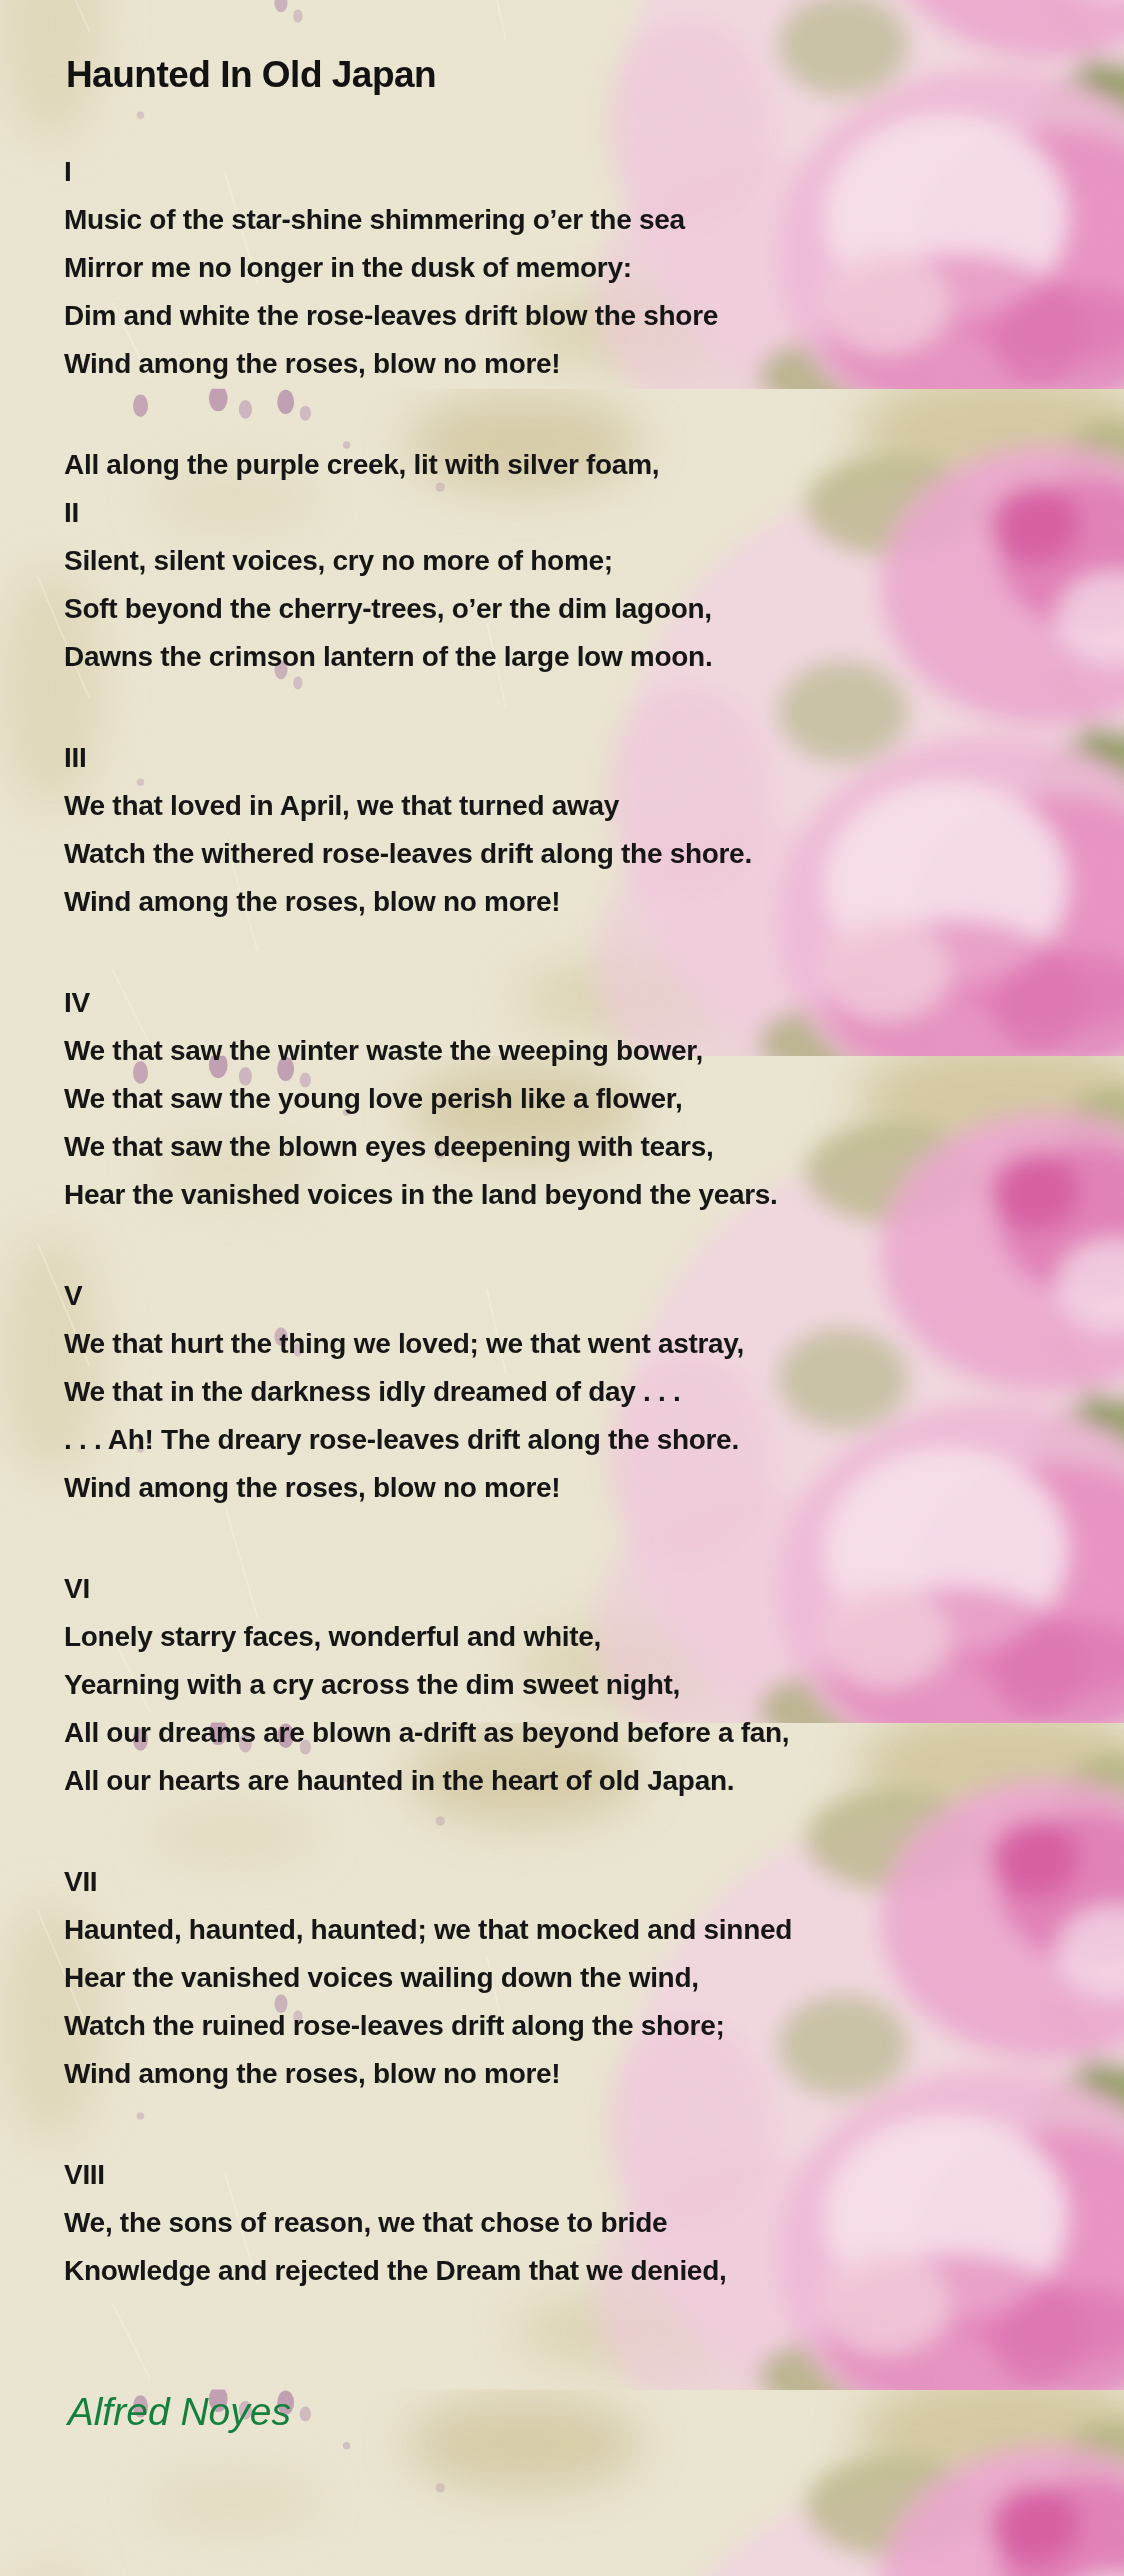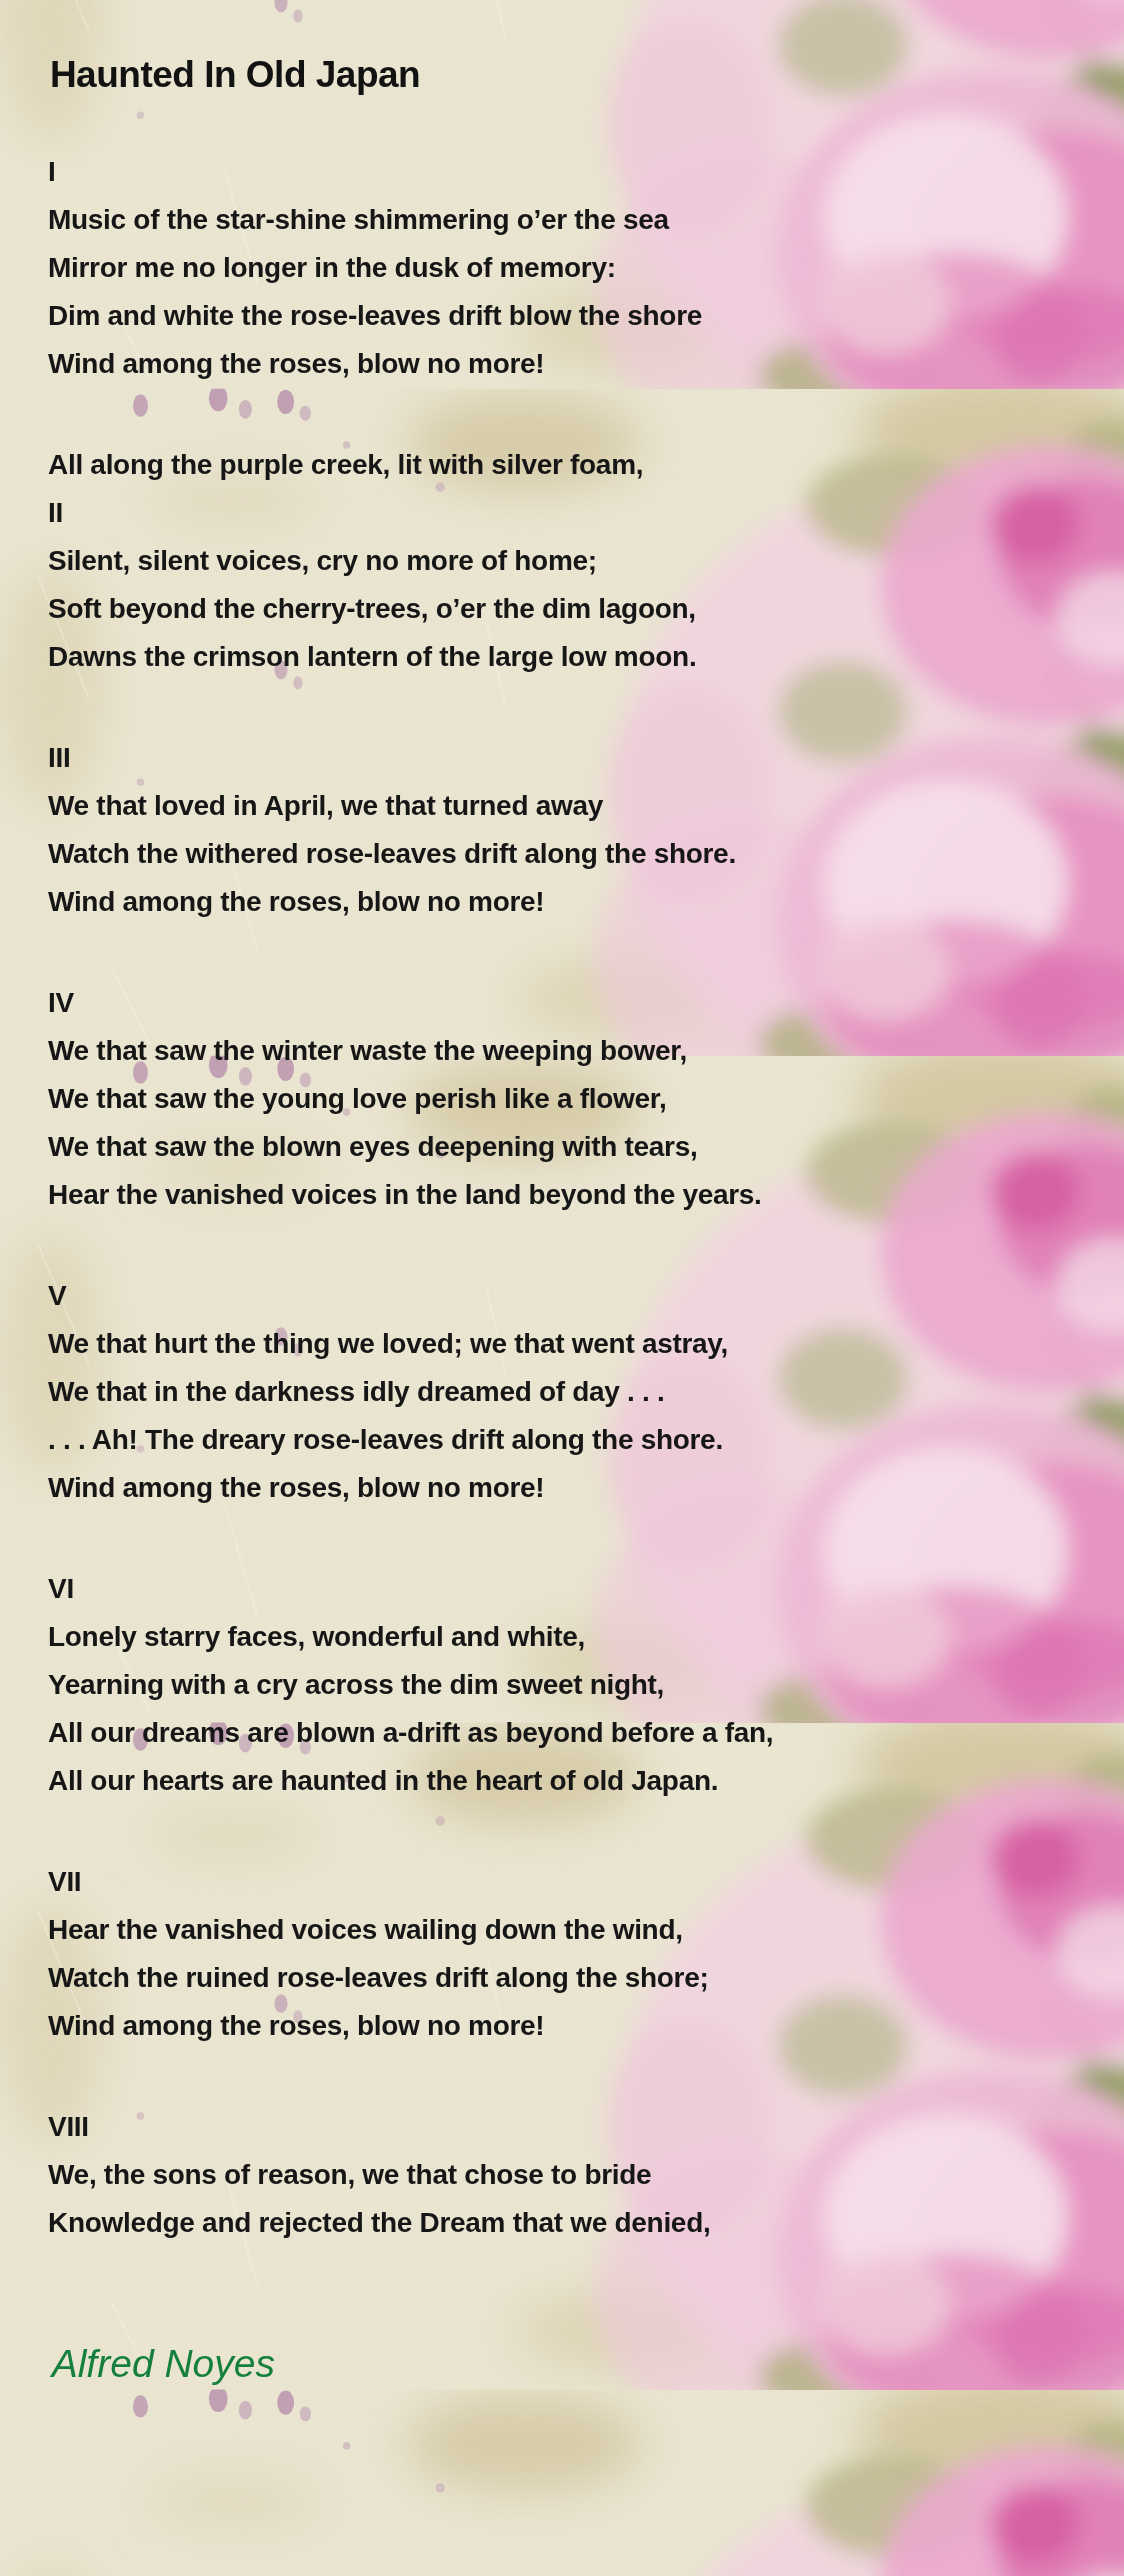--- a/index.html
+++ b/index.html
@@ -11,21 +11,21 @@
     font-family: "Liberation Sans", sans-serif;
   }
   .bg {
     position: absolute;
     left: 0; top: 0;
     width: 1124px; height: 2576px;
     display: block;
   }
   .content {
     position: absolute;
-    left: 48px;
+    left: 64px;
     top: 0;
     width: 974px;
     color: #171717;
   }
   .title {
     margin: 54px 0 0 1.9px;
     font-size: 37px;
     line-height: 41px;
     font-weight: bold;
     letter-spacing: -0.5px;
@@ -185,20 +185,21 @@
     <section class="stanza">
       <div class="line">VI</div>
       <div class="line">Lonely starry faces, wonderful and white,</div>
       <div class="line">Yearning with a cry across the dim sweet night,</div>
       <div class="line">All our dreams are blown a-drift as beyond before a fan,</div>
       <div class="line">All our hearts are haunted in the heart of old Japan.</div>
     </section>
 
     <section class="stanza">
       <div class="line">VII</div>
+      <div class="line">Haunted, haunted, haunted; we that mocked and sinned</div>
       <div class="line">Hear the vanished voices wailing down the wind,</div>
       <div class="line">Watch the ruined rose-leaves drift along the shore;</div>
       <div class="line">Wind among the roses, blow no more!</div>
     </section>
 
     <section class="stanza">
       <div class="line">VIII</div>
       <div class="line">We, the sons of reason, we that chose to bride</div>
       <div class="line">Knowledge and rejected the Dream that we denied,</div>
 

